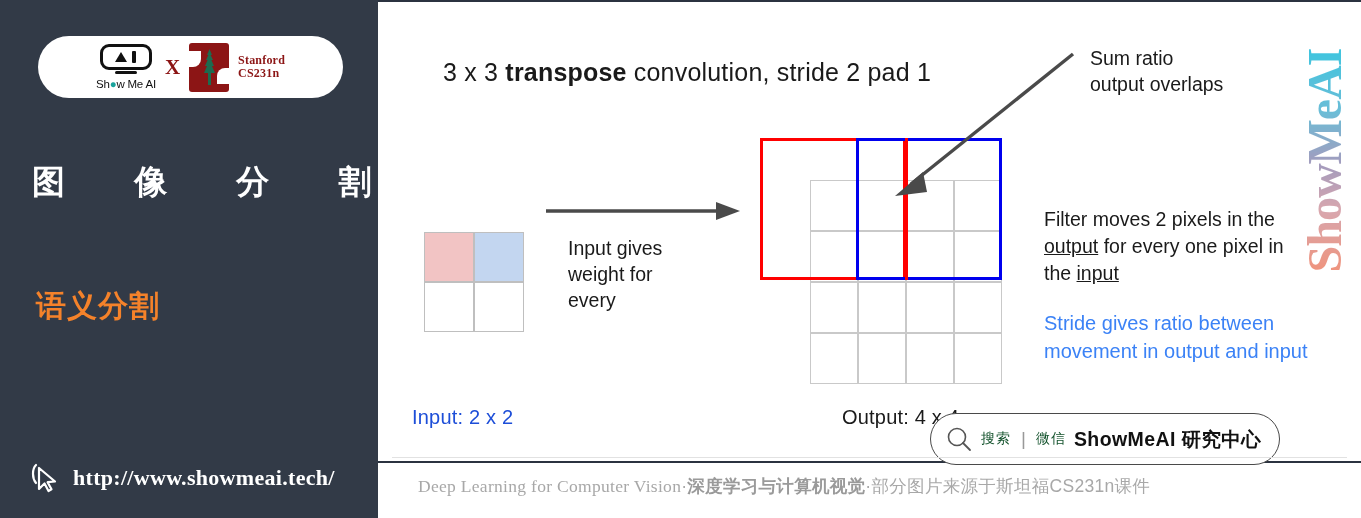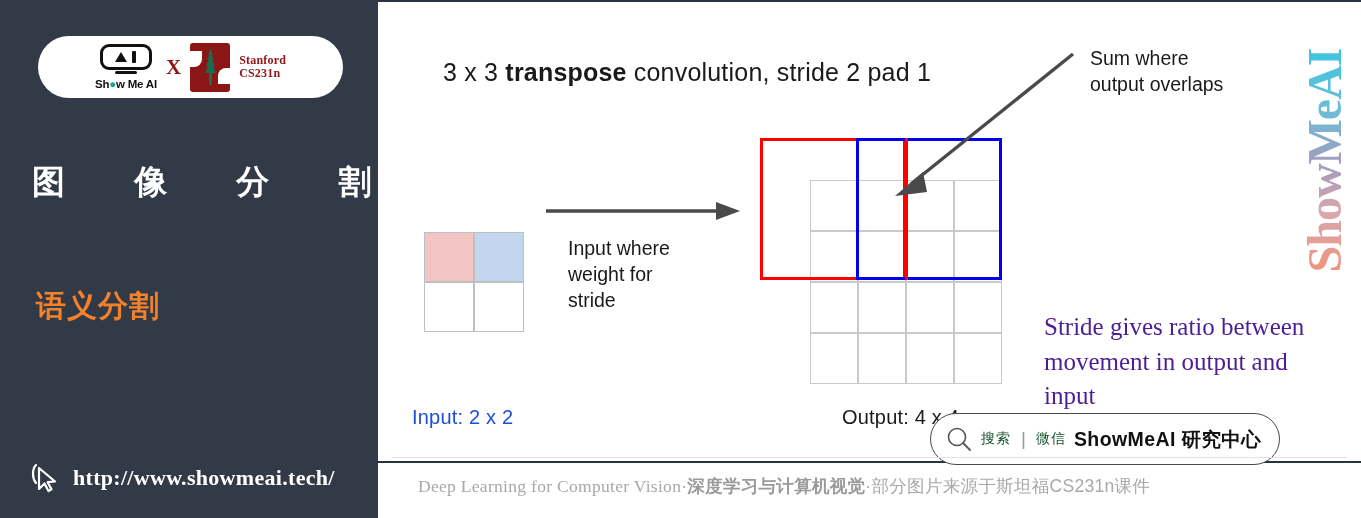--- a/index.html
+++ b/index.html
@@ -29,21 +29,21 @@
   .sm-mark .caret {
     width:0;height:0;border-left:6px solid transparent;border-right:6px solid transparent;
     border-bottom:10px solid #111;
   }
   .sm-mark .bar { width:4px; height:12px; background:#111; border-radius:1px; }
   .sm-mark:after {
     content:""; position:absolute; bottom:-7px; left:50%; transform:translateX(-50%);
     width:22px; height:3px; background:#111; border-radius:2px;
   }
   .sm-word {
-    font-size:11.5px; font-weight:bold; color:#111; letter-spacing:-0.2px;
+    font-size:11.5px; font-weight:normal; color:#111; letter-spacing:-0.2px;
     margin-top:7px; white-space:nowrap;
   }
   .sm-word .globe { color:#1aa39c; }
   .x-sym { font-size:21px; font-weight:bold; color:#8C1515; font-family:"Liberation Serif",serif; }
   .stanford-s {
     width:40px;height:49px;background:#8C1515;border-radius:3px;
     position:relative; display:flex; align-items:center; justify-content:center;
     flex:none;
   }
   .stanford-s:before {
@@ -140,21 +140,21 @@
     position:absolute; left:712px; top:44px;
     font-size:19.5px; color:#1a1a1a; line-height:1.33; white-space:nowrap;
   }
   #note-filter {
     position:absolute; left:666px; top:204px; width:255px;
     font-size:19.5px; color:#1a1a1a; line-height:1.38;
   }
   #note-filter u { text-decoration:underline; }
   #note-stride {
     position:absolute; left:666px; top:308px; width:268px;
-    font-size:25px; color:#4c1d95; line-height:1.38;font-family:Liberation Serif, serif;
+    font-size:20px; color:#3b82f6; line-height:1.38;
   }
 
   
   #watermark {
     position:absolute; right:14px; top:28px;
     width:46px; height:260px;
     display:flex; align-items:center; justify-content:center;
   }
   #watermark span {
     transform:rotate(-90deg); transform-origin:center center;
@@ -245,23 +245,23 @@
     <div class="cell-white"></div>
     <div class="cell-white"></div>
   </div>
 
   <svg id="arrow-right" width="200" height="26" viewBox="0 0 200 26">
     <line x1="2" y1="13" x2="176" y2="13" stroke="#4a4a4a" stroke-width="3.4"></line>
     <polygon points="172,4 196,13 172,22" fill="#4a4a4a"></polygon>
   </svg>
 
   <div id="input-gives">
-    <div>Input where</div>
+    <div>Input gives</div>
     <div>weight for</div>
-    <div>stride</div>
+    <div>every</div>
   </div>
 
   <div id="input-label">Input: 2 x 2</div>
 
   <div id="output-grid">
     <div></div>
       <div></div>
       <div></div>
       <div></div>
     <div></div>
@@ -282,24 +282,25 @@
   <div id="red-box-front"></div>
 
   <div id="output-label">Output: 4 x 4</div>
 
   <svg id="arrow-diagonal" width="200" height="160" viewBox="0 0 200 160">
     <line x1="190" y1="6" x2="28" y2="136" stroke="#4a4a4a" stroke-width="3.4"></line>
     <polygon points="12,148 40,124 44,144" fill="#4a4a4a"></polygon>
   </svg>
 
   <div id="note-sum">
-    <div>Sum where</div>
+    <div>Sum ratio</div>
     <div>output overlaps</div>
   </div>
 
+  <div id="note-filter"><span>Filter moves 2 pixels in the </span><u>output</u><span> for every one pixel in the </span><u>input</u></div>
 
   <div id="note-stride">Stride gives ratio between movement in output and input</div>
 
   <div id="watermark">
     <span>ShowMeAI</span>
   </div>
 
   <div id="wechat-badge">
     <svg id="search-icon" width="28" height="28" viewBox="0 0 28 28">
       <circle cx="12" cy="12" r="8.5" stroke="#555" stroke-width="1.6" fill="none"></circle>

